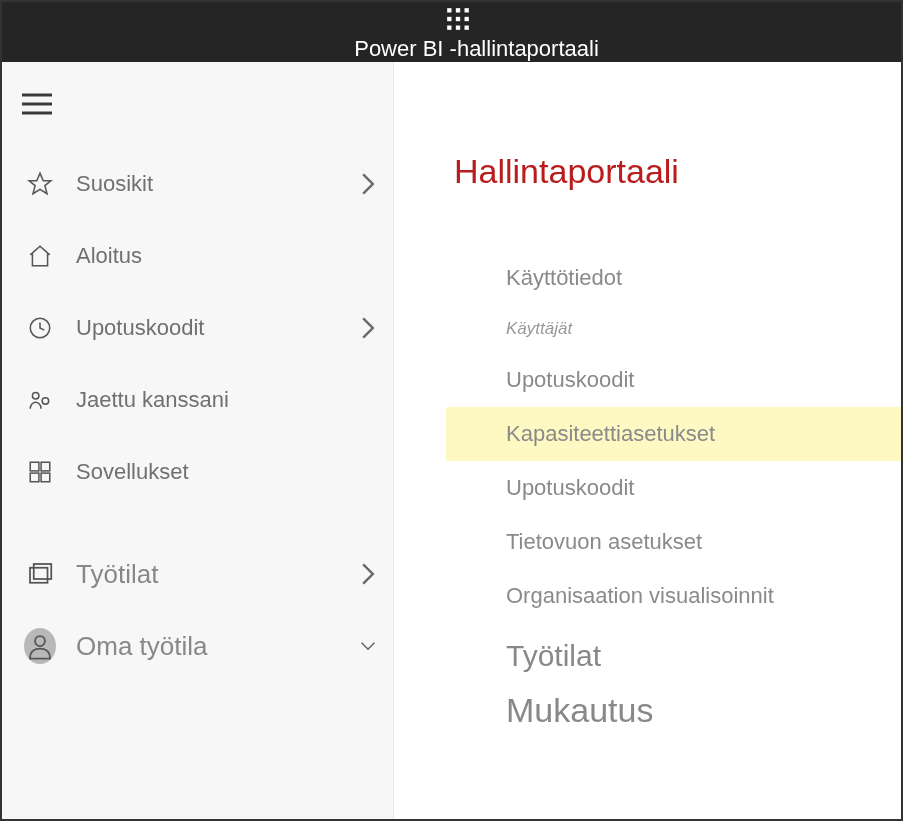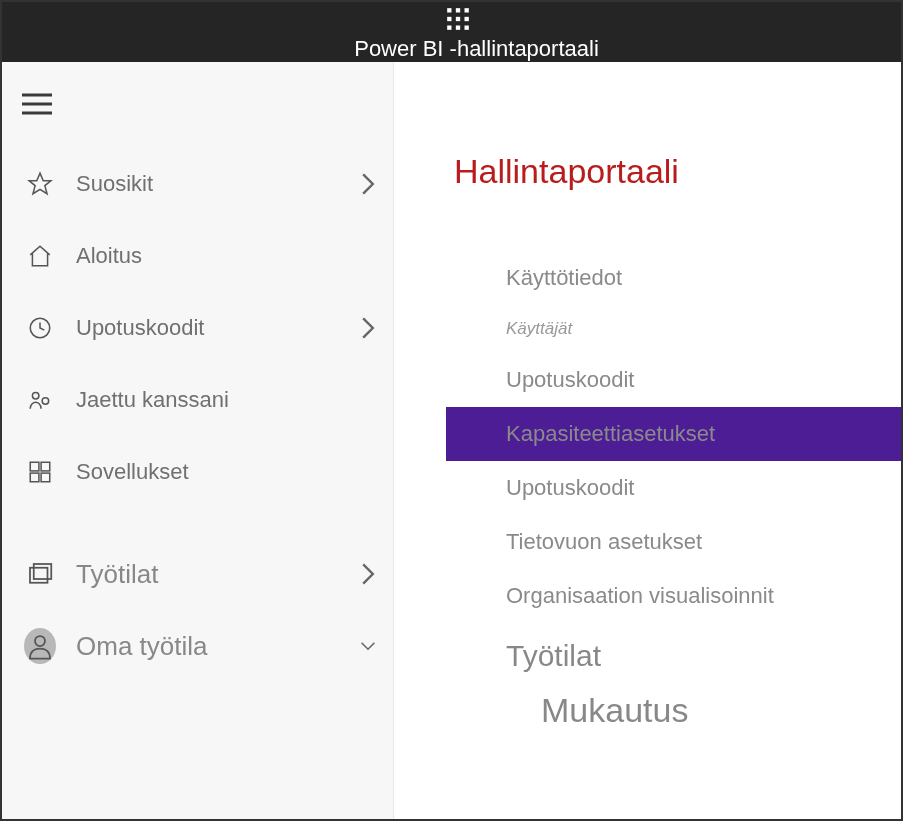--- a/index.html
+++ b/index.html
@@ -97,35 +97,34 @@
   }
   .admin-list { margin-left: 44px; }
   .admin-item {
     font-size: 22px;
     padding: 14px 12px 14px 8px;
     cursor: pointer;
     color: #8a8a8a;
   }
   .admin-item.small { font-size: 17px; color: #999; font-style: italic; }
   .admin-item.selected {
-    background: #4c1d95;
+    background: #fef9c3;
     margin-left: -52px;
     padding-left: 60px;
     width: calc(100% + 52px);
   }
   .admin-item.large1 {
     font-size: 30px;
     padding-top: 16px;
     color: #888;
   }
   .admin-item.large2 {
     font-size: 34px;
     padding-top: 4px;
     color: #888;
-    margin-left: 35px;
   }
 </style>
 </head>
 <body>
 
 <div class="topbar">
   <div class="waffle">
     <svg viewBox="0 0 24 24">
       <g fill="#fff">
         <rect x="2" y="2" width="4" height="4"></rect>

